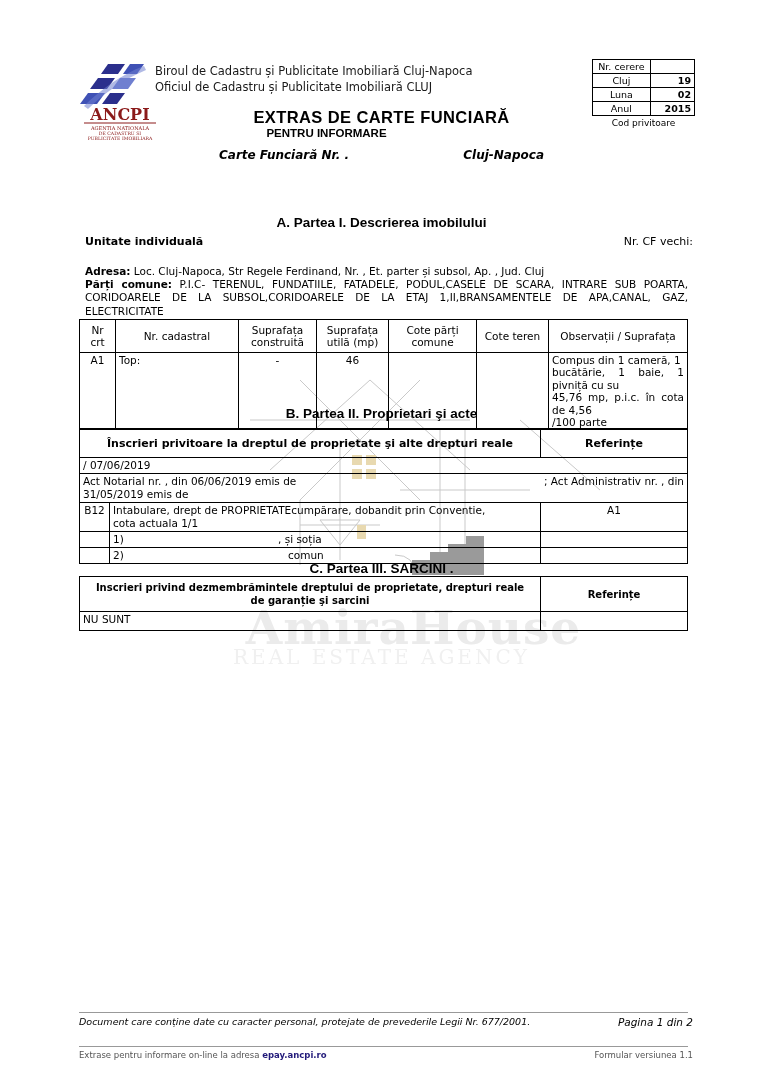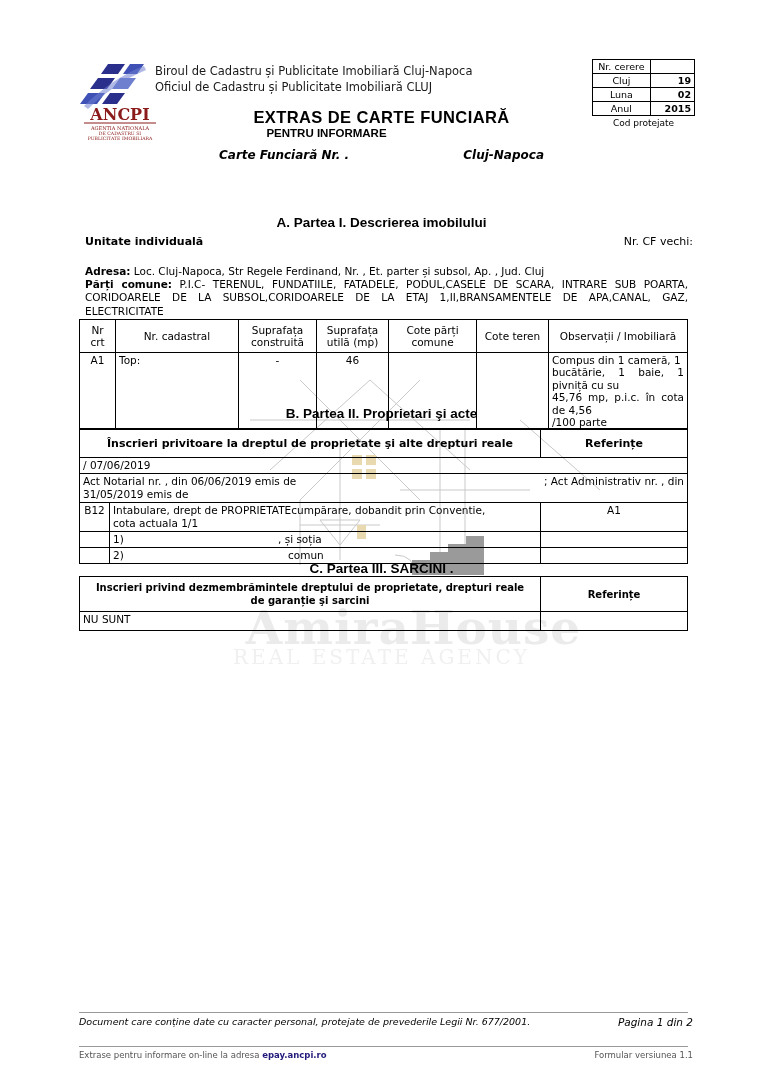--- a/index.html
+++ b/index.html
@@ -342,21 +342,21 @@
         <tr>
           <td class="req-label">Luna</td>
           <td class="req-value">02</td>
         </tr>
         <tr>
           <td class="req-label">Anul</td>
           <td class="req-value">2015</td>
         </tr>
       </tbody>
     </table>
-    <div class="cod-verificare">Cod protejate</div>
+    <div class="cod-verificare">Cod privitoare</div>
 
     <div class="doc-title">EXTRAS DE CARTE FUNCIARĂ</div>
     <div class="doc-subtitle">PENTRU INFORMARE</div>
     <div class="cf-line">
       <span class="cf-nr">Carte Funciară Nr. .</span>
       <span class="cf-loc">Cluj-Napoca</span>
     </div>
 
     <div class="part-head" id="partA-head">A. Partea I. Descrierea imobilului</div>
     <div class="unit-line">Unitate individuală</div>
@@ -384,21 +384,21 @@
           <col>
       </colgroup>
       <thead>
         <tr>
           <th>Nr crt</th>
           <th>Nr. cadastral</th>
           <th>Suprafața construită</th>
           <th>Suprafața utilă (mp)</th>
           <th>Cote părți comune</th>
           <th>Cote teren</th>
-          <th>Observații / Imobiliară</th>
+          <th>Observații / Suprafața</th>
         </tr>
       </thead>
       <tbody>
         <tr>
           <td class="c-center">A1</td>
           <td>Top:</td>
           <td class="c-center">-</td>
           <td class="c-center">46</td>
           <td class="c-center"></td>
           <td class="c-center"></td>

